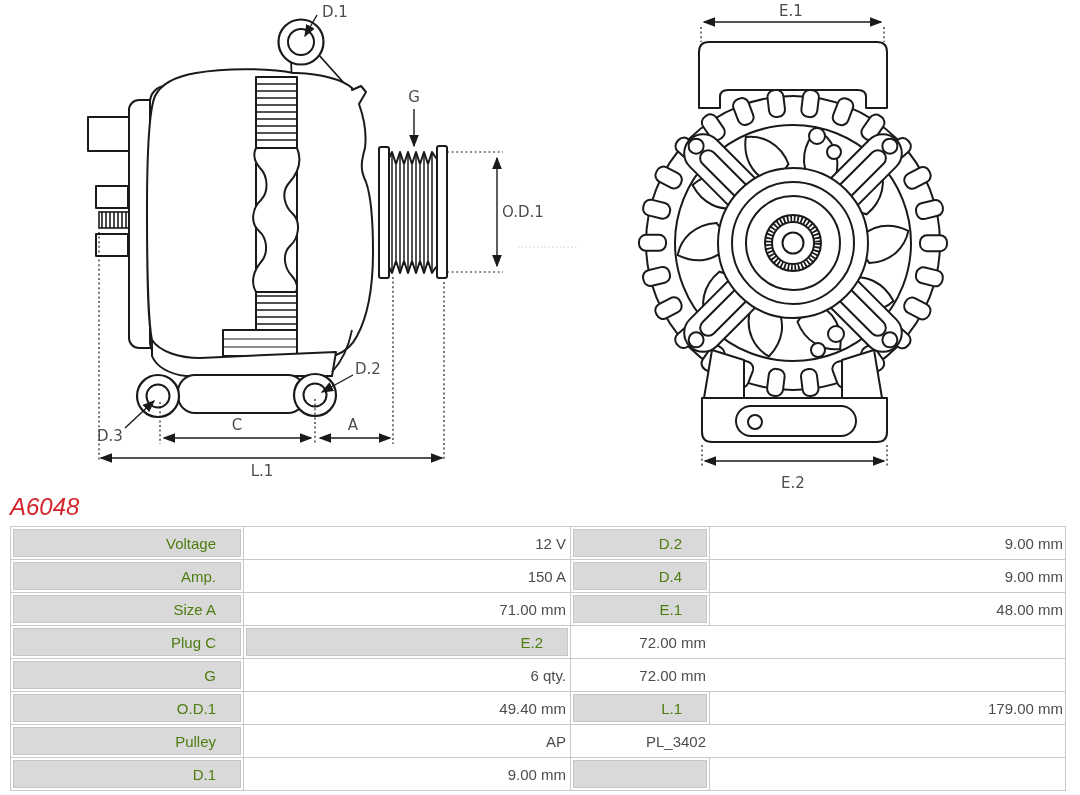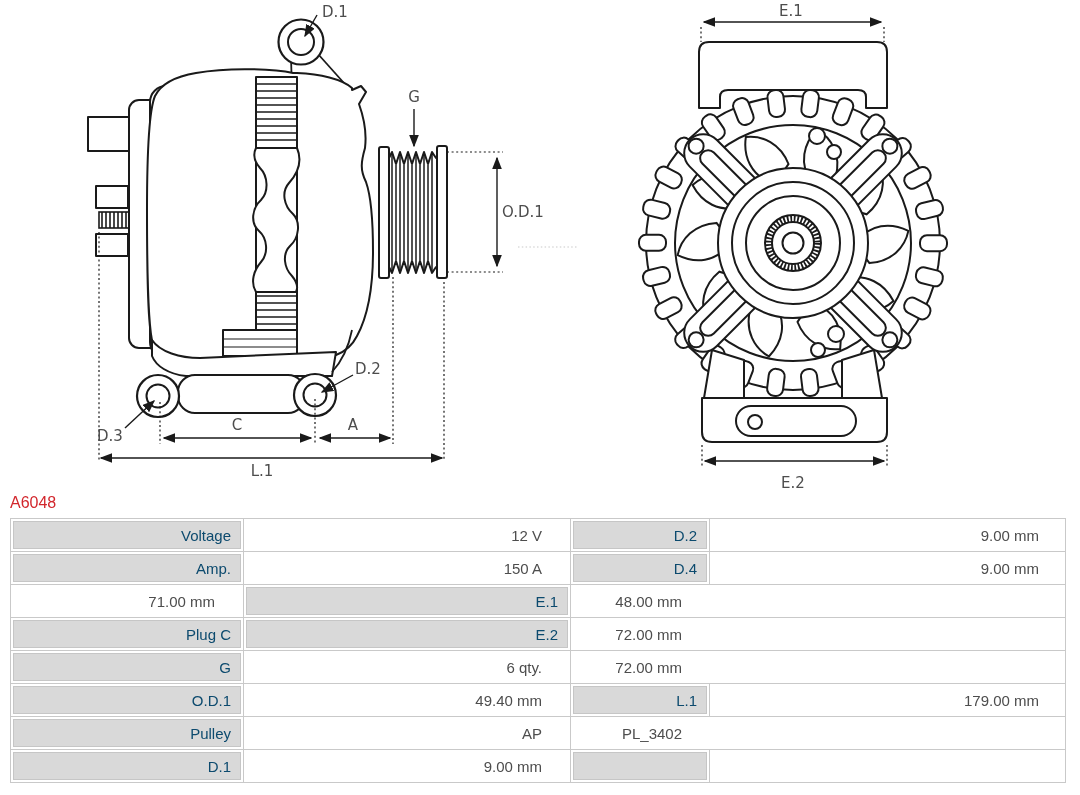--- a/index.html
+++ b/index.html
@@ -10,29 +10,29 @@
   .s{fill:#fff;stroke:#1a1a1a;stroke-width:2;stroke-linejoin:round;}
   .s22{stroke-width:2.2;}
   .l{fill:none;stroke:#1a1a1a;stroke-width:1.8;}
   .thin{fill:none;stroke:#1a1a1a;stroke-width:1.2;}
   .dim{fill:none;stroke:#1a1a1a;stroke-width:1.4;}
   .dot{fill:none;stroke:#1a1a1a;stroke-width:1.2;stroke-dasharray:2 2.6;}
   .faint{fill:none;stroke:#c9c9c9;stroke-width:1;stroke-dasharray:1.5 2.3;}
   .spl{fill:none;stroke:#1a1a1a;stroke-width:7;stroke-dasharray:1.8 1.7;}
   #teeth rect,#blades path{fill:#fff;stroke:#1a1a1a;stroke-width:2;}
   #ribs line,#grooves line{stroke:#1a1a1a;stroke-width:1.5;}
-  .part-number{margin:5px 0 7px 10px;font-size:16px;color:#d2262c;line-height:1;}
+  .part-number{margin:5px 0 7px 10px;font-size:24px;color:#d2262c;line-height:1;font-style:italic;}
   .spec-table{margin:0 14px 0 10px;border:1px solid #c9c9c9;}
   .spec-row{display:grid;grid-template-columns:233px 327px 139px 357px;height:32px;}
   .spec-row + .spec-row{border-top:1px solid #c9c9c9;text-align:center;}
   .cell{display:flex;align-items:center;justify-content:flex-end;border-right:1px solid #c9c9c9;font-size:15px;color:#4d4d4d;box-sizing:border-box;}
   .cell:last-child{border-right:none;}
-  .cell.value{padding-right:28px;}
+  .cell.value{padding-right:4px;}
   .cell.label{padding:0;align-items:stretch;}
-  .chip{flex:1;margin:2px;background:#d9d9d9;border:1px solid #c6c6c6;display:flex;align-items:center;justify-content:flex-end;padding-right:9px;box-sizing:border-box;color:#0c4a6e;}
+  .chip{flex:1;margin:2px;background:#d9d9d9;border:1px solid #c6c6c6;display:flex;align-items:center;justify-content:flex-end;padding-right:24px;box-sizing:border-box;color:#4d7c0f;}
 </style>
 </head>
 <body>
 
 <svg class="drawing" width="1080" height="490" viewBox="0 0 1080 490">
   <defs>
     <marker id="ah" orient="auto-start-reverse" markerWidth="9" markerHeight="7" refX="8" refY="3.5">
       <path d="M0,0 L9,3.5 L0,7 Z" fill="#1a1a1a"></path>
     </marker>
     <pattern id="hatch" width="4" height="4" patternUnits="userSpaceOnUse">
@@ -329,20 +329,23 @@
         <div class="chip chip1">Amp.</div>
       </div>
     <div class="cell value v1">150 A</div>
     <div class="cell label">
         <div class="chip chip2">D.4</div>
       </div>
     <div class="cell value v2">9.00 mm</div>
   </div>
 
   <div class="spec-row">
+    <div class="cell label">
+        <div class="chip chip1">Size A</div>
+      </div>
     <div class="cell value v1">71.00 mm</div>
     <div class="cell label">
         <div class="chip chip2">E.1</div>
       </div>
     <div class="cell value v2">48.00 mm</div>
   </div>
 
   <div class="spec-row">
     <div class="cell label">
         <div class="chip chip1">Plug C</div>

